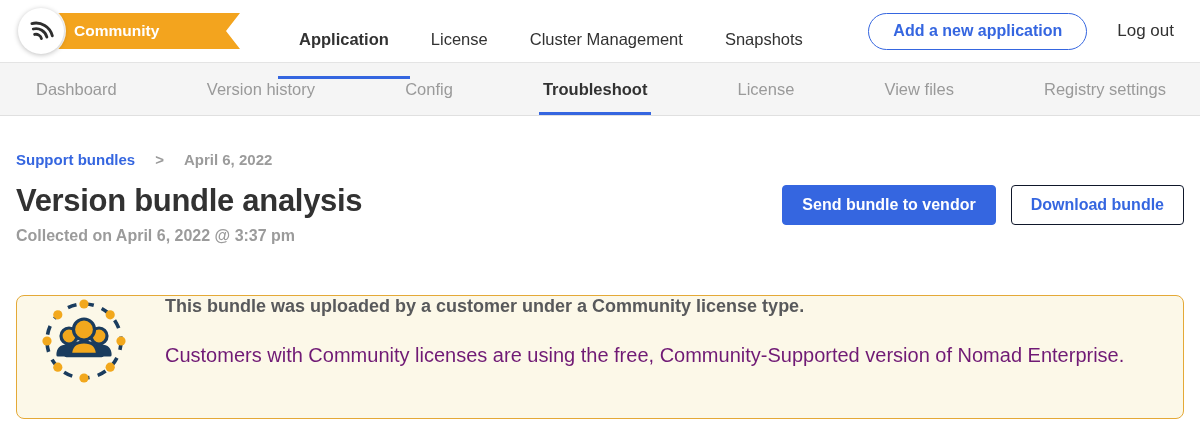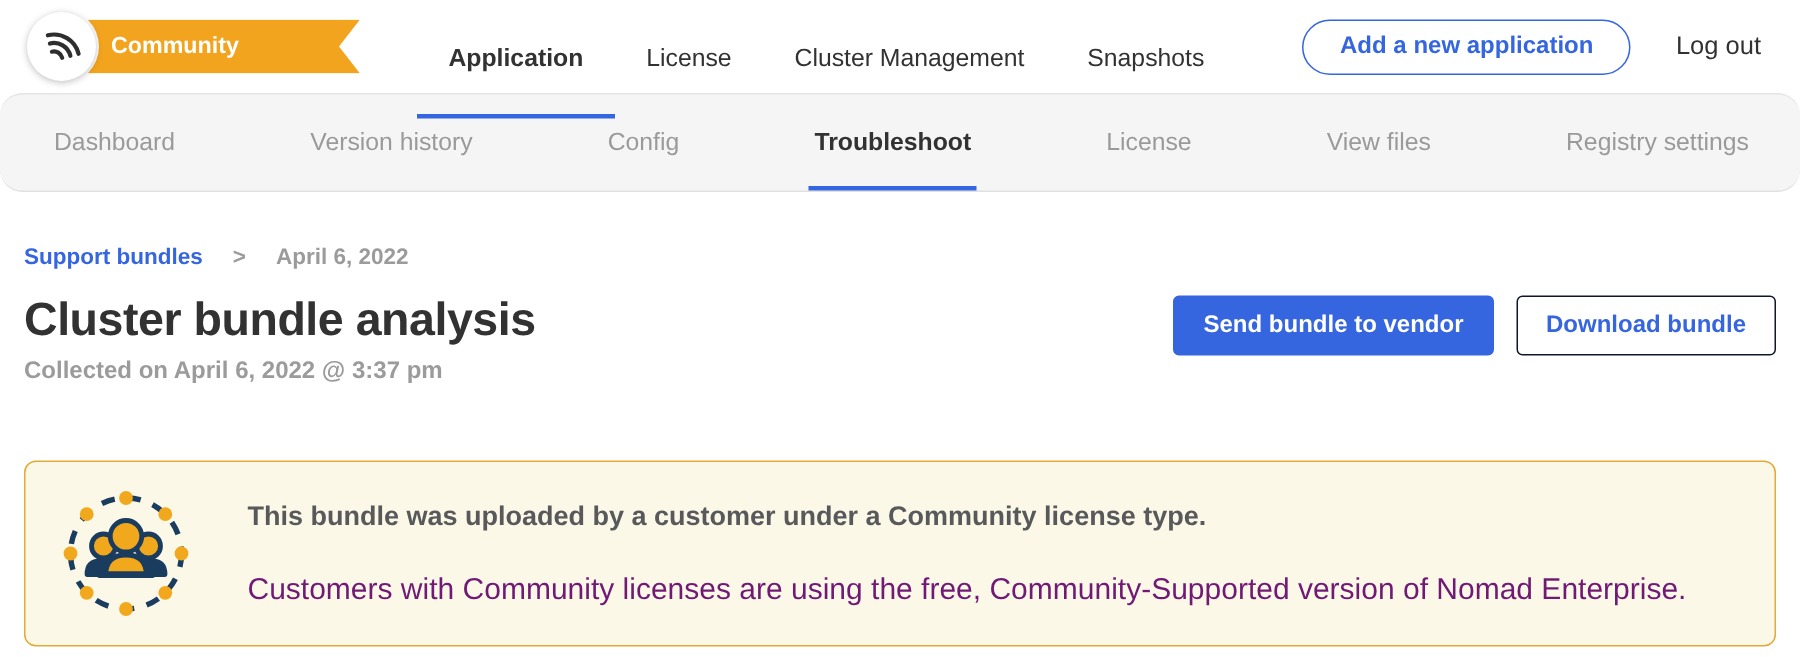--- a/index.html
+++ b/index.html
@@ -23,23 +23,23 @@
     border-bottom:3px solid transparent; padding-top:3px; }
   .topnav .tab.active { font-weight:600; border-bottom-color:#3566E0; }
 
   .top-right { margin-left:auto; display:flex; align-items:center; padding-right:26px; }
   .pill-btn { border:1px solid #3566E0; color:#3566E0; background:#fff; font-weight:bold;
     font-size:16px; border-radius:19px; height:37px; padding:0 24px; cursor:pointer;
     font-family:"Liberation Sans",sans-serif; }
   .logout { margin-left:30px; font-size:17px; color:#323232; cursor:pointer; }
 
   
-  .subnav { height:66px; background:#F5F5F5; border-top:1px solid #E4E4E4;
+  .subnav { height:54px; background:#F5F5F5; border-top:1px solid #E4E4E4;
     border-bottom:1px solid #E0E0E0; display:flex; align-items:stretch;
-    justify-content:space-between; padding:0 30px 0 32px;border-radius:15px; }
+    justify-content:space-between; padding:0 30px 0 32px; }
   .subnav .stab { display:flex; align-items:center; font-size:16.5px; font-weight:500;
     color:#9A9A9A; cursor:pointer; border-bottom:3px solid transparent; padding:3px 4px 0 4px; }
   .subnav .stab.active { color:#323232; font-weight:600; border-bottom-color:#3566E0; }
 
   
   .content { padding:0 16px; }
   .breadcrumb { margin-top:35px; font-size:15px; font-weight:bold; display:flex; gap:20px; align-items:center; }
   .breadcrumb .bc-link { color:#3566E0; cursor:pointer; }
   .breadcrumb .bc-sep { color:#9B9B9B; font-weight:bold; }
   .breadcrumb .bc-cur { color:#9B9B9B; }
@@ -48,21 +48,21 @@
   .page-title { font-size:31px; font-weight:bold; color:#323232; letter-spacing:-0.3px; }
   .page-sub { margin-top:8px; font-size:16px; font-weight:600; color:#9B9B9B; }
   .head-actions { display:flex; gap:15px; padding-right:0; margin-top:2px; }
   .btn { height:40px; border-radius:4px; font-size:16px; font-weight:bold; cursor:pointer;
     padding:0 19px; font-family:"Liberation Sans",sans-serif; }
   .btn-primary { background:#3566E0; border:1px solid #3566E0; color:#fff; }
   .btn-outline { background:#fff; border:1px solid #0f172a; color:#3566E0; }
 
   
   .alert { margin-top:50px; height:124px; background:#FCF8E8; border:1px solid #E4A937;
-    border-radius:8px; display:flex; align-items:center; padding:0 24px 0 22px; }
+    border-radius:8px; display:flex; align-items:flex-start; padding:0 24px 0 22px; }
   .alert-icon { width:90px; height:90px; flex:0 0 auto; }
   .alert-text { margin-left:36px; }
   .alert-heading { font-size:18px; font-weight:bold; color:#58595B; }
   .alert-body { margin-top:27px; font-size:20px; color:#701a75; }
 </style>
 </head>
 <body>
 
 <div class="topbar">
   <div class="brand">
@@ -106,21 +106,21 @@
 <div class="content">
 
   <div class="breadcrumb">
     <span class="bc-link">Support bundles</span>
     <span class="bc-sep">&gt;</span>
     <span class="bc-cur">April 6, 2022</span>
   </div>
 
   <div class="page-head">
     <div>
-      <div class="page-title">Cluster bundle analysis</div>
+      <div class="page-title">Version bundle analysis</div>
       <div class="page-sub">Collected on April 6, 2022 @ 3:37 pm</div>
     </div>
     <div class="head-actions">
       <button class="btn btn-primary">Send bundle to vendor</button>
       <button class="btn btn-outline">Download bundle</button>
     </div>
   </div>
 
   <div class="alert">
     <span class="alert-icon">

